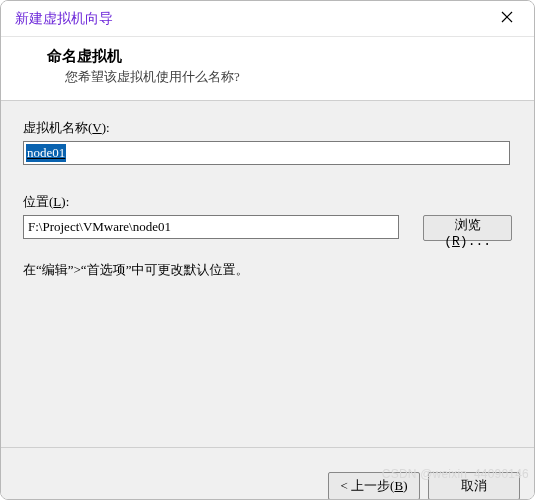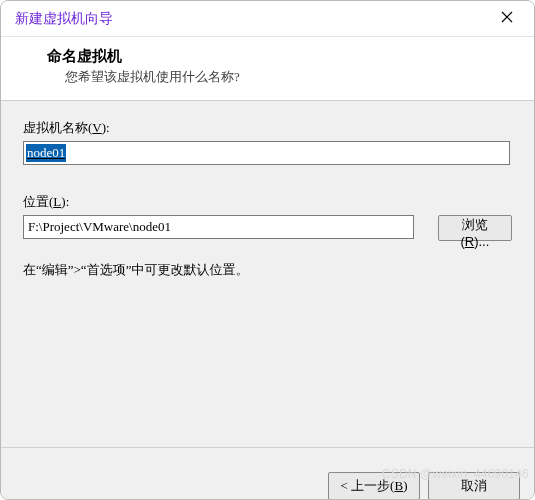--- a/index.html
+++ b/index.html
@@ -80,21 +80,21 @@
     padding: 0 1px;
     font-size: 13px;
     line-height: 18px;
   }
   .loc-input { width: 410px; }
   .browse-btn {
     height: 26px;
     padding: 0 10px;
     border: 1px solid #888;
     background: #e9e9e9;
-    font-family: Liberation Sans, sans-serif;
+    font-family: Liberation Mono, monospace;
     font-size: 13px;
     cursor: pointer;
     border-radius: 2px;
     margin-left: auto;
   }
   .hint { margin-top: 20px; font-size: 13px; }
   .spacer-lg { height: 28px; }
   .footer {
     height: 52px;
     border-top: 1px solid #cfcfcf;

